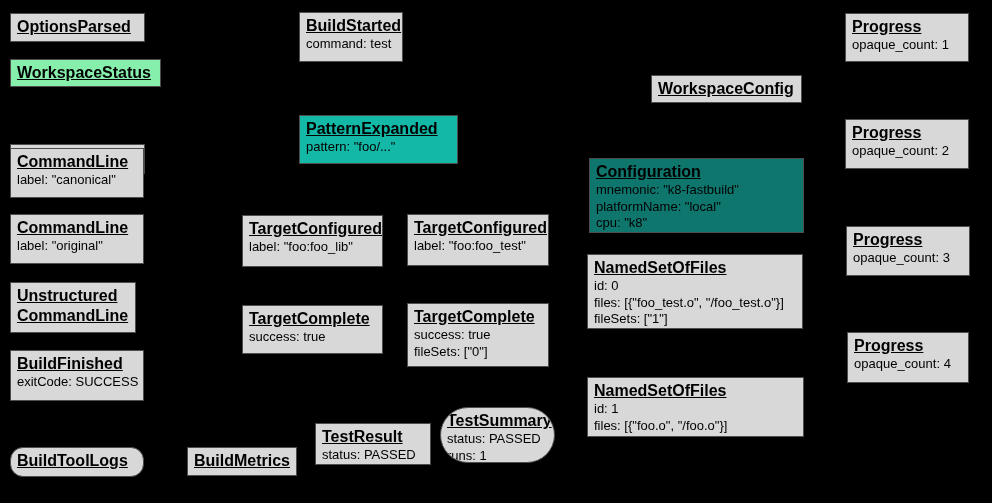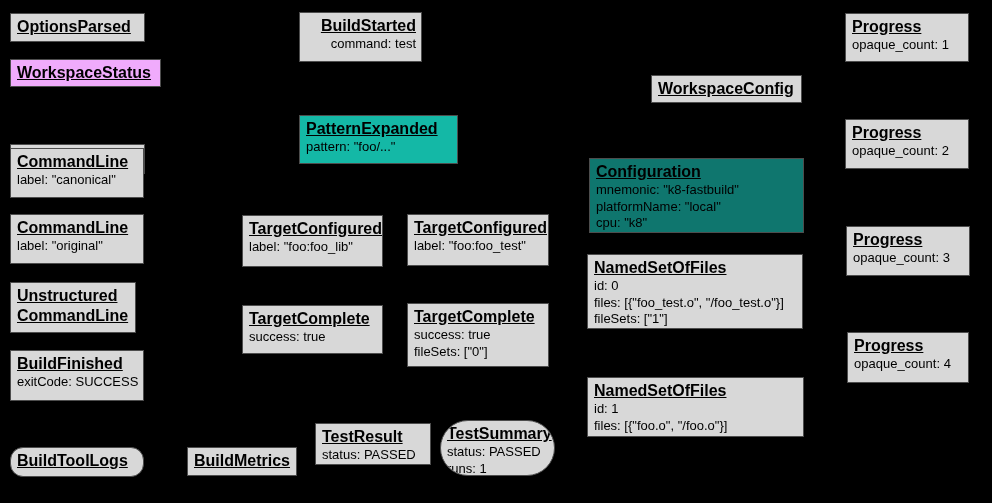--- a/index.html
+++ b/index.html
@@ -40,21 +40,21 @@
     white-space: nowrap;
   }
 </style>
 </head>
 <body>
 
 <div id="diagram-canvas" style="width: 992px; height: 503px; background: rgb(0, 0, 0);">
     <div class="node" style="left: 10px; top: 13px; width: 135px; height: 29px; background: rgb(216, 216, 216); border-color: rgb(77, 77, 77);">
     <div class="node-title">OptionsParsed</div>
   </div>
-    <div class="node" style="left: 10px; top: 59px; width: 151px; height: 28px; background: #f0abfc; border-color: rgb(77, 77, 77);">
+    <div class="node" style="left: 10px; top: 59px; width: 151px; height: 28px; background: #86efac; border-color: rgb(77, 77, 77);">
     <div class="node-title">WorkspaceStatus</div>
   </div>
     <div class="node" style="left: 10px; top: 102px; width: 135px; height: 30px; background: rgb(216, 216, 216); border-color: rgb(77, 77, 77); margin-top: 42px;">
     <div class="node-title">BuildMetadata</div>
   </div>
     <div class="node" style="left: 10px; top: 148px; width: 134px; height: 50px; background: rgb(216, 216, 216); border-color: rgb(77, 77, 77);">
     <div class="node-title">CommandLine</div>
   <div class="node-attr">label: "canonical"</div>
     </div>
     <div class="node" style="left: 10px; top: 214px; width: 134px; height: 50px; background: rgb(216, 216, 216); border-color: rgb(77, 77, 77);">
@@ -67,21 +67,21 @@
     <div class="node" style="left: 10px; top: 350px; width: 134px; height: 51px; background: rgb(216, 216, 216); border-color: rgb(77, 77, 77);">
     <div class="node-title">BuildFinished</div>
   <div class="node-attr">exitCode: SUCCESS</div>
     </div>
     <div class="node" style="left: 10px; top: 447px; width: 134px; height: 30px; background: rgb(216, 216, 216); border-color: rgb(77, 77, 77); border-radius: 13px;">
     <div class="node-title">BuildToolLogs</div>
   </div>
     <div class="node" style="left: 163px; top: 447px; width: 110px; height: 29px; background: rgb(216, 216, 216); border-color: rgb(77, 77, 77); margin-left: 24px;">
     <div class="node-title">BuildMetrics</div>
   </div>
-    <div class="node" style="left: 299px; top: 12px; width: 123px; height: 50px; background: rgb(216, 216, 216); border-color: rgb(77, 77, 77); text-align: right;">
+    <div class="node" style="left: 299px; top: 12px; width: 104px; height: 50px; background: rgb(216, 216, 216); border-color: rgb(77, 77, 77);">
     <div class="node-title">BuildStarted</div>
   <div class="node-attr">command: test</div>
     </div>
     <div class="node" style="left: 299px; top: 115px; width: 159px; height: 49px; background: #14b8a6; border-color: rgb(77, 77, 77);">
     <div class="node-title">PatternExpanded</div>
   <div class="node-attr">pattern: "foo/..."</div>
     </div>
     <div class="node" style="left: 242px; top: 215px; width: 141px; height: 52px; background: rgb(216, 216, 216); border-color: rgb(77, 77, 77);">
     <div class="node-title">TargetConfigured</div>
   <div class="node-attr">label: "foo:foo_lib"</div>
@@ -96,21 +96,21 @@
     </div>
     <div class="node" style="left: 407px; top: 303px; width: 142px; height: 64px; background: rgb(216, 216, 216); border-color: rgb(77, 77, 77);">
     <div class="node-title">TargetComplete</div>
   <div class="node-attr">success: true</div>
       <div class="node-attr">fileSets: ["0"]</div>
     </div>
     <div class="node" style="left: 315px; top: 423px; width: 116px; height: 42px; background: rgb(216, 216, 216); border-color: rgb(77, 77, 77);">
     <div class="node-title">TestResult</div>
   <div class="node-attr">status: PASSED</div>
     </div>
-    <div class="node" style="left: 440px; top: 420px; width: 115px; height: 56px; background: rgb(216, 216, 216); border-color: rgb(77, 77, 77); border-radius: 28px;">
+    <div class="node" style="left: 440px; top: 407px; width: 115px; height: 56px; background: rgb(216, 216, 216); border-color: rgb(77, 77, 77); border-radius: 28px;">
     <div class="node-title">TestSummary</div>
   <div class="node-attr">status: PASSED</div>
       <div class="node-attr">runs: 1</div>
     </div>
     <div class="node" style="left: 651px; top: 75px; width: 151px; height: 28px; background: rgb(216, 216, 216); border-color: rgb(77, 77, 77);">
     <div class="node-title">WorkspaceConfig</div>
   </div>
     <div class="node" style="left: 589px; top: 158px; width: 215px; height: 75px; background: #0f766e; border-color: rgb(77, 77, 77);">
     <div class="node-title">Configuration</div>
   <div class="node-attr">mnemonic: "k8-fastbuild"</div>

